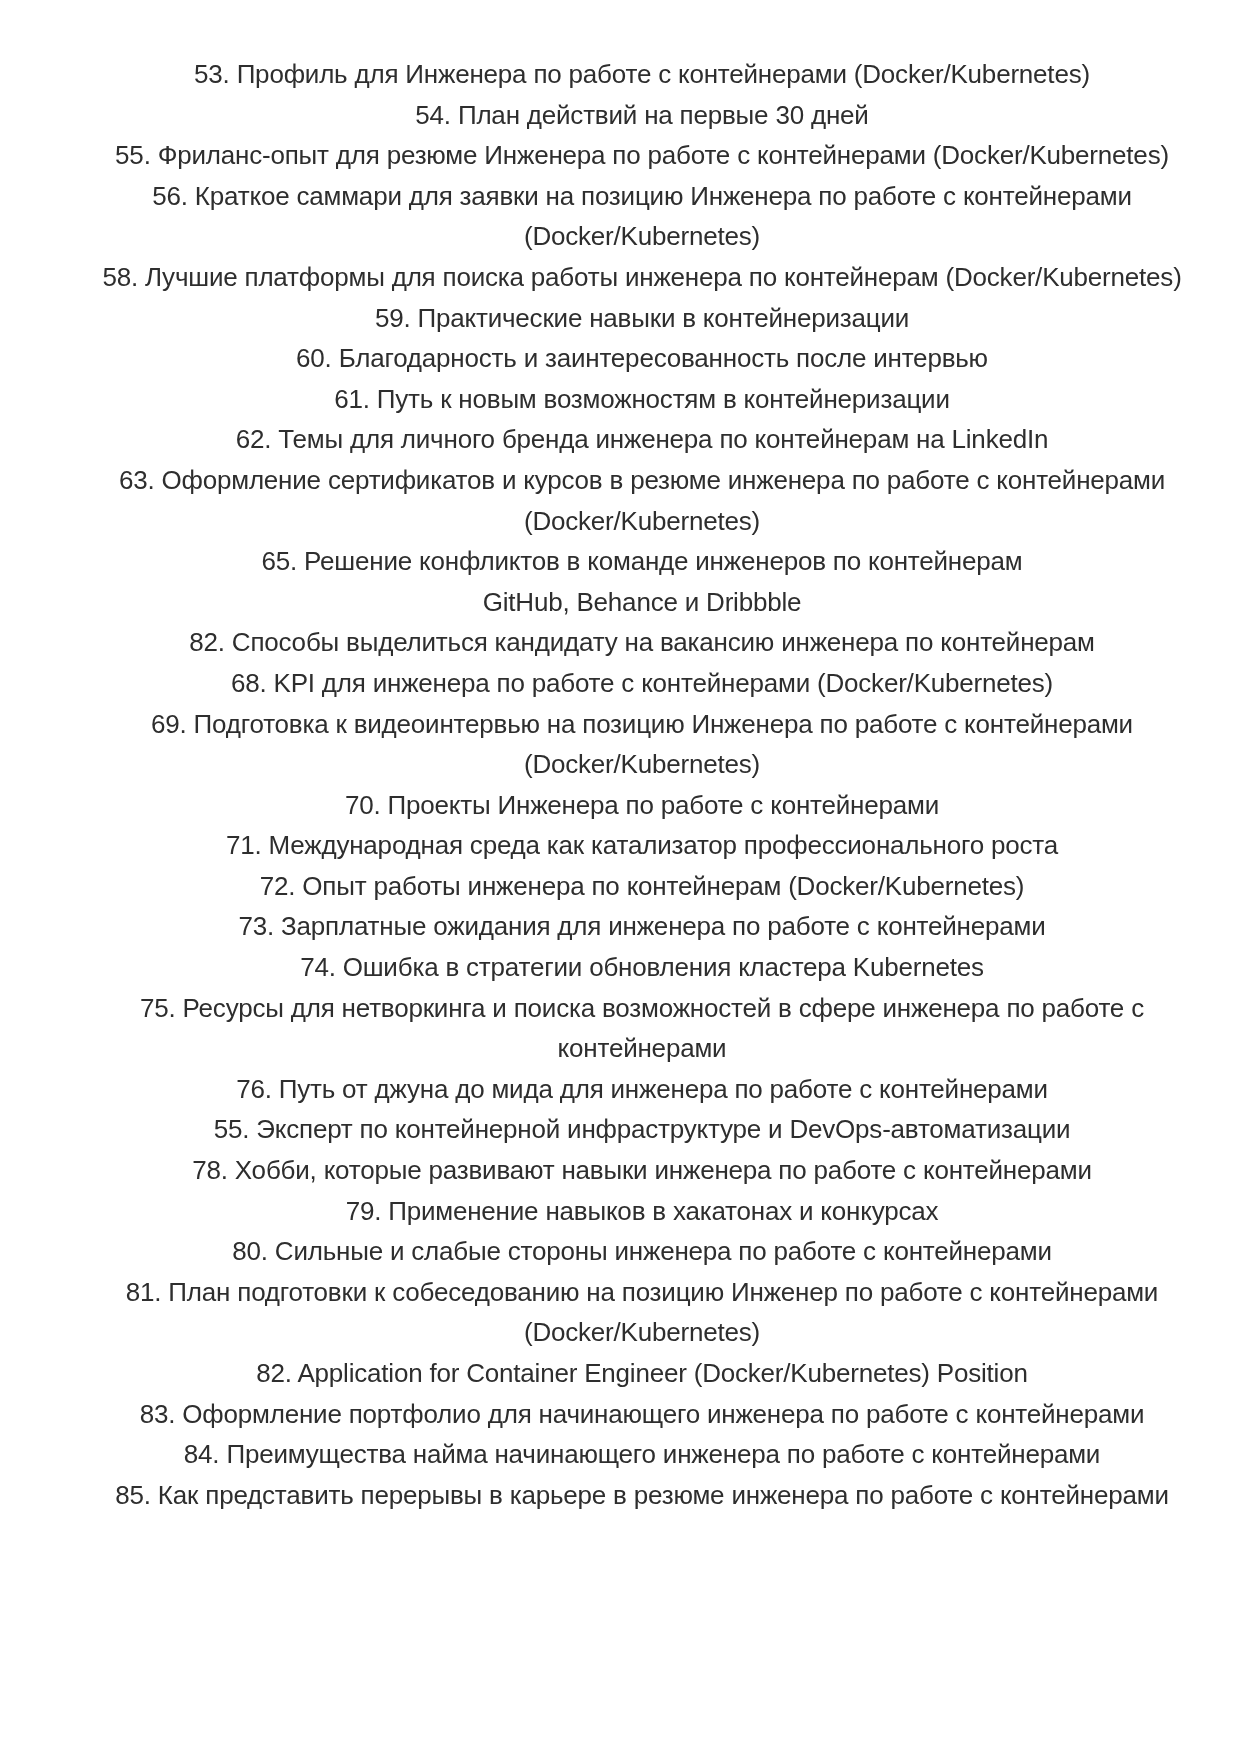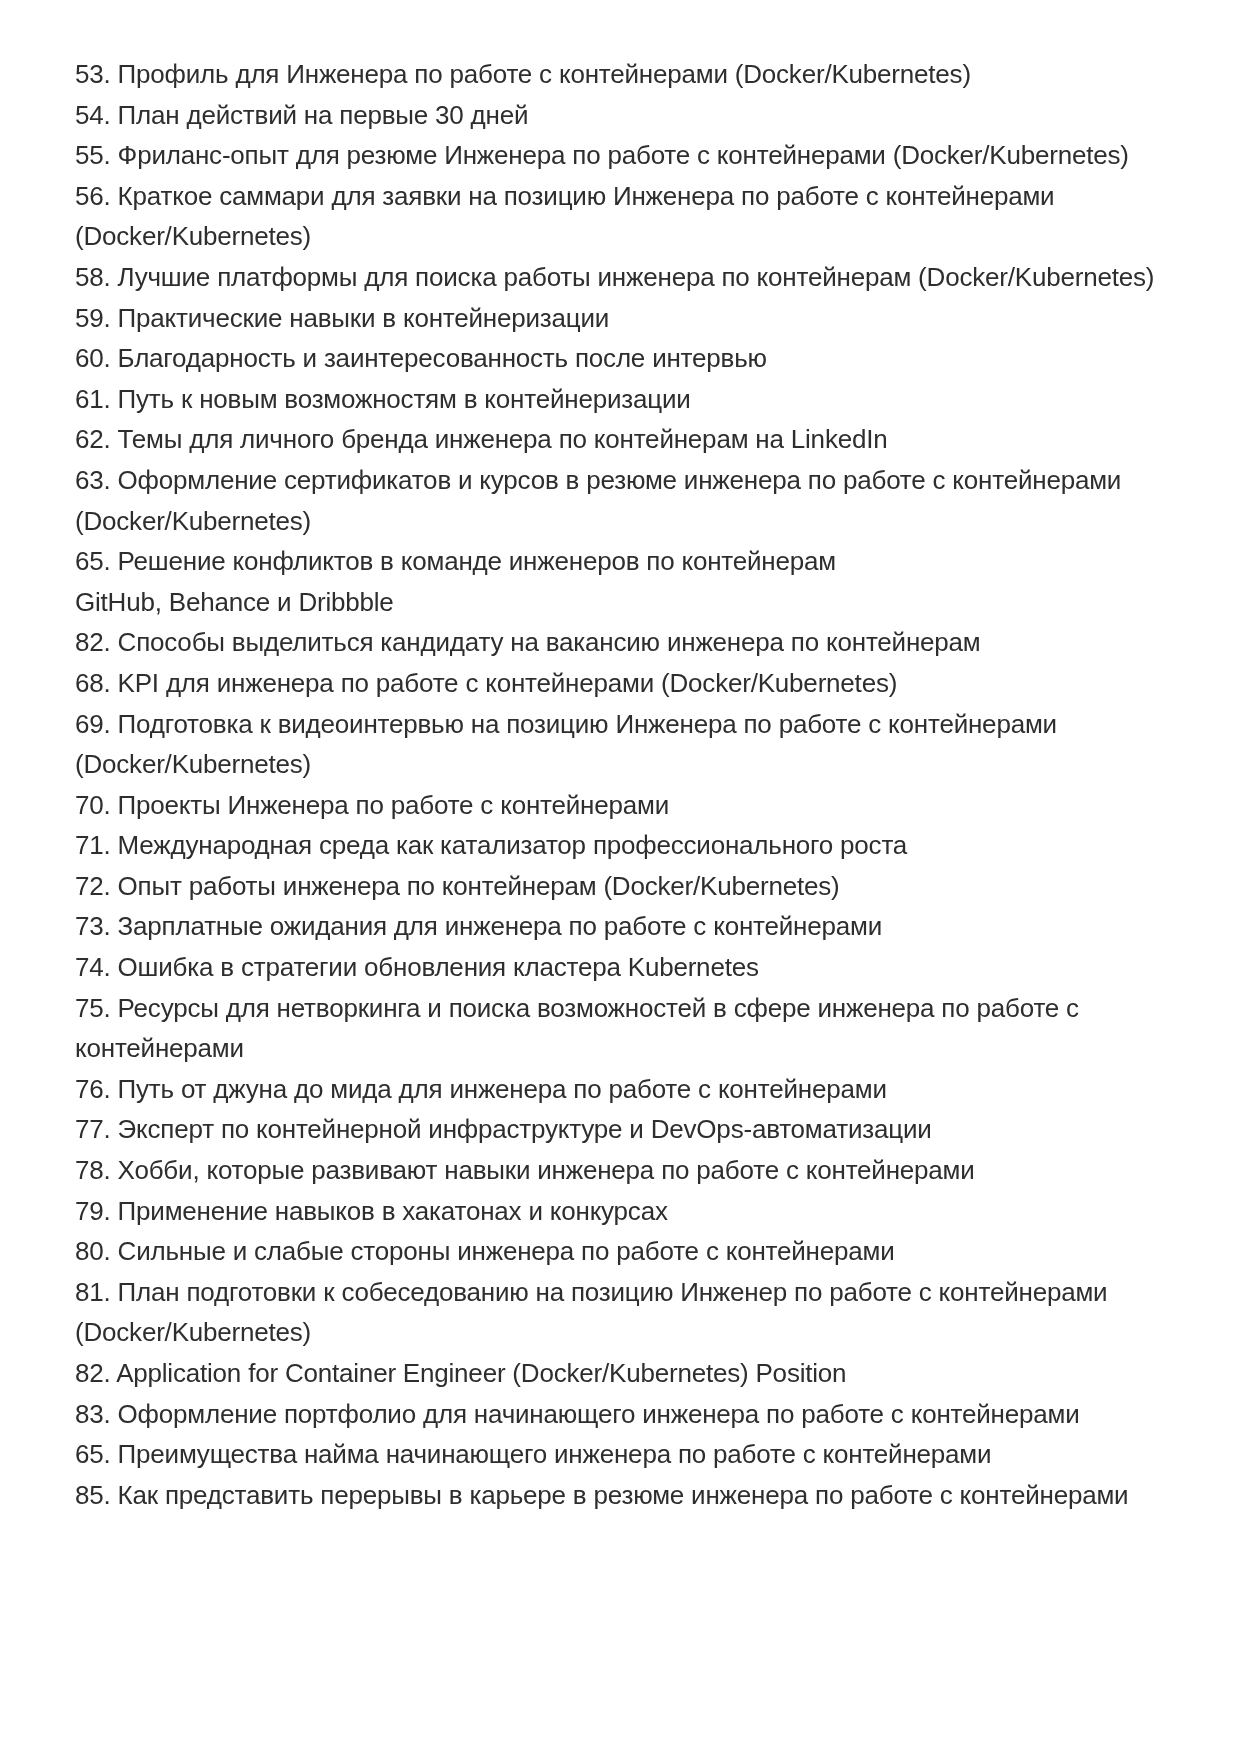--- a/index.html
+++ b/index.html
@@ -11,20 +11,21 @@
     width: 1239px;
     height: 1753px;
     overflow: hidden;
     font-family: "Liberation Sans", "DejaVu Sans", sans-serif;
   }
   .page {
     box-sizing: border-box;
     width: 1239px;
     height: 1466px;
     padding: 54px 30px 0 75px;
+    text-align: center;
   }
   .numbered-list {
     margin: 0;
     padding: 0;
     list-style: none;
   }
   .list-item {
     margin: 0;
     padding: 0;
   }
@@ -104,21 +105,21 @@
         <div class="list-line">74. Ошибка в стратегии обновления кластера Kubernetes</div>
       </div>
       <div class="list-item">
         <div class="list-line">75. Ресурсы для нетворкинга и поиска возможностей в сфере инженера по работе с</div>
         <div class="list-line">контейнерами</div>
       </div>
       <div class="list-item">
         <div class="list-line">76. Путь от джуна до мида для инженера по работе с контейнерами</div>
       </div>
       <div class="list-item">
-        <div class="list-line">77. Эксперт по контейнерной инфраструктуре и DevOps-автоматизации</div>
+        <div class="list-line">55. Эксперт по контейнерной инфраструктуре и DevOps-автоматизации</div>
       </div>
       <div class="list-item">
         <div class="list-line">78. Хобби, которые развивают навыки инженера по работе с контейнерами</div>
       </div>
       <div class="list-item">
         <div class="list-line">79. Применение навыков в хакатонах и конкурсах</div>
       </div>
       <div class="list-item">
         <div class="list-line">80. Сильные и слабые стороны инженера по работе с контейнерами</div>
       </div>
@@ -126,19 +127,19 @@
         <div class="list-line">81. План подготовки к собеседованию на позицию Инженер по работе с контейнерами</div>
         <div class="list-line">(Docker/Kubernetes)</div>
       </div>
       <div class="list-item">
         <div class="list-line">82. Application for Container Engineer (Docker/Kubernetes) Position</div>
       </div>
       <div class="list-item">
         <div class="list-line">83. Оформление портфолио для начинающего инженера по работе с контейнерами</div>
       </div>
       <div class="list-item">
-        <div class="list-line">65. Преимущества найма начинающего инженера по работе с контейнерами</div>
+        <div class="list-line">84. Преимущества найма начинающего инженера по работе с контейнерами</div>
       </div>
       <div class="list-item">
         <div class="list-line">85. Как представить перерывы в карьере в резюме инженера по работе с контейнерами</div>
       </div>
     </div>
 </main>
 
 </body></html>

